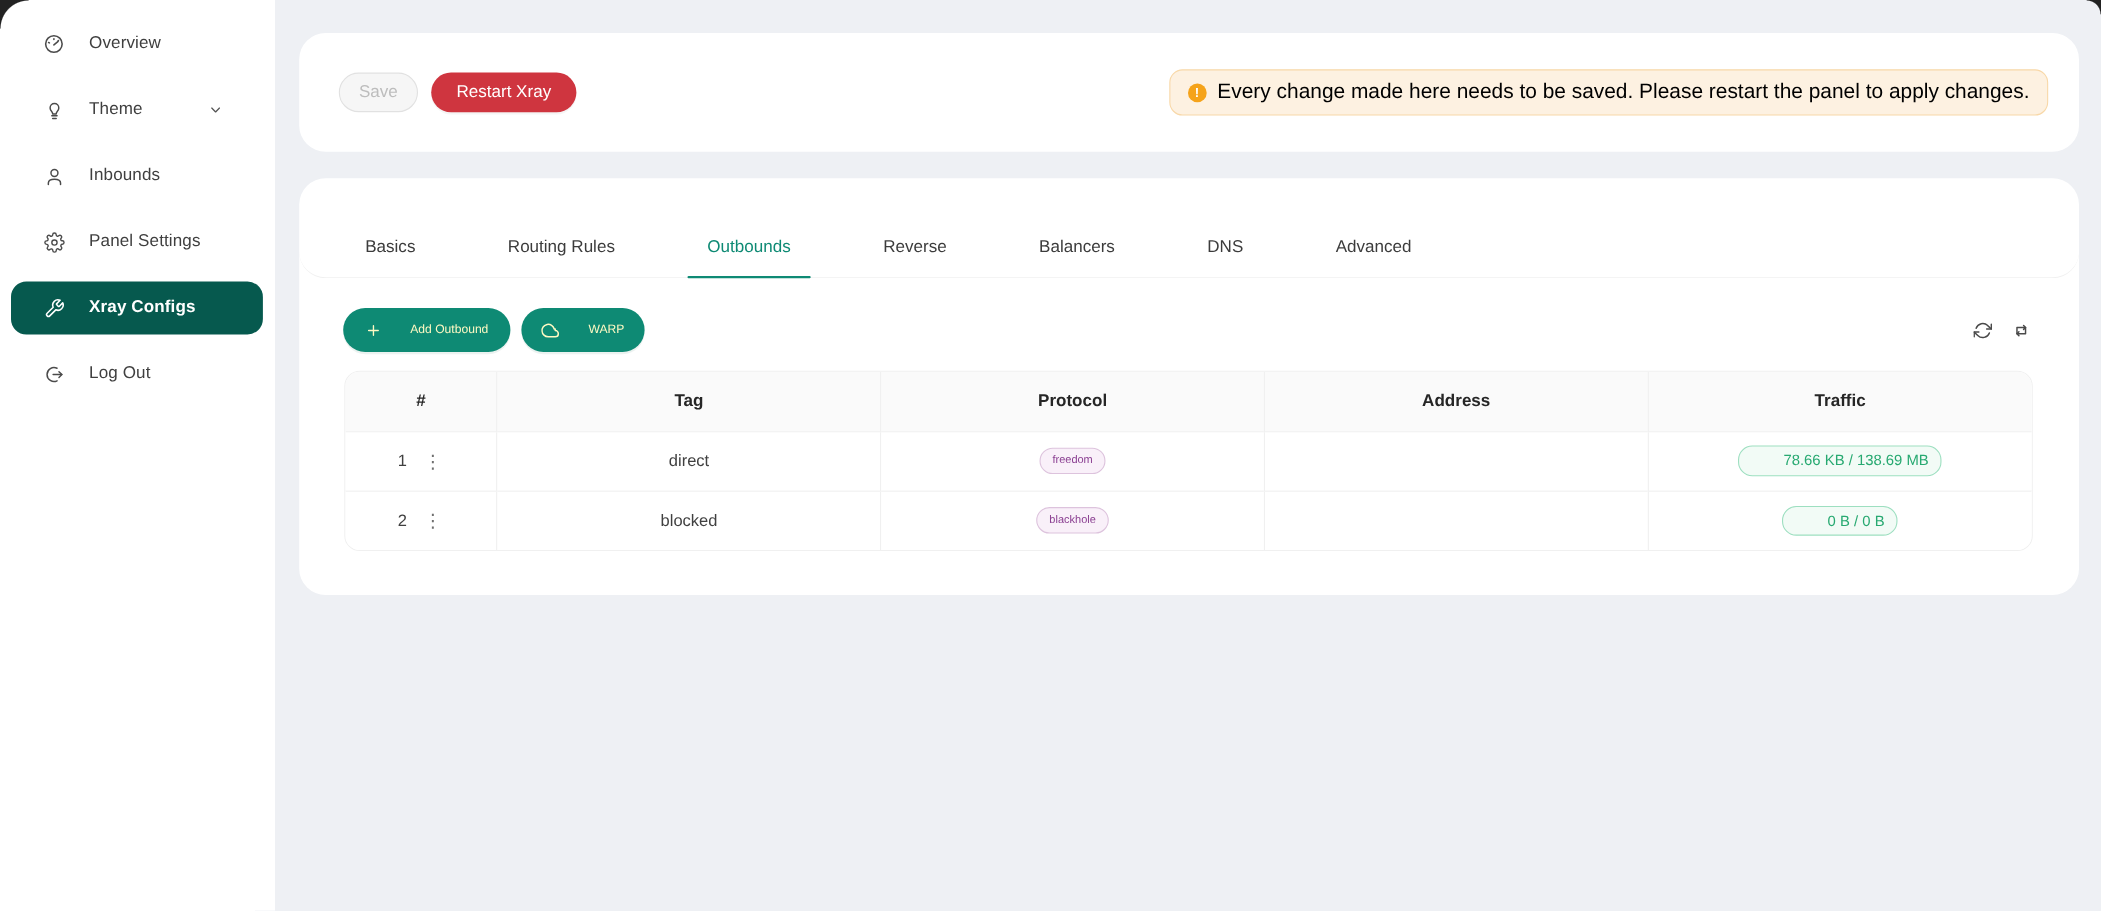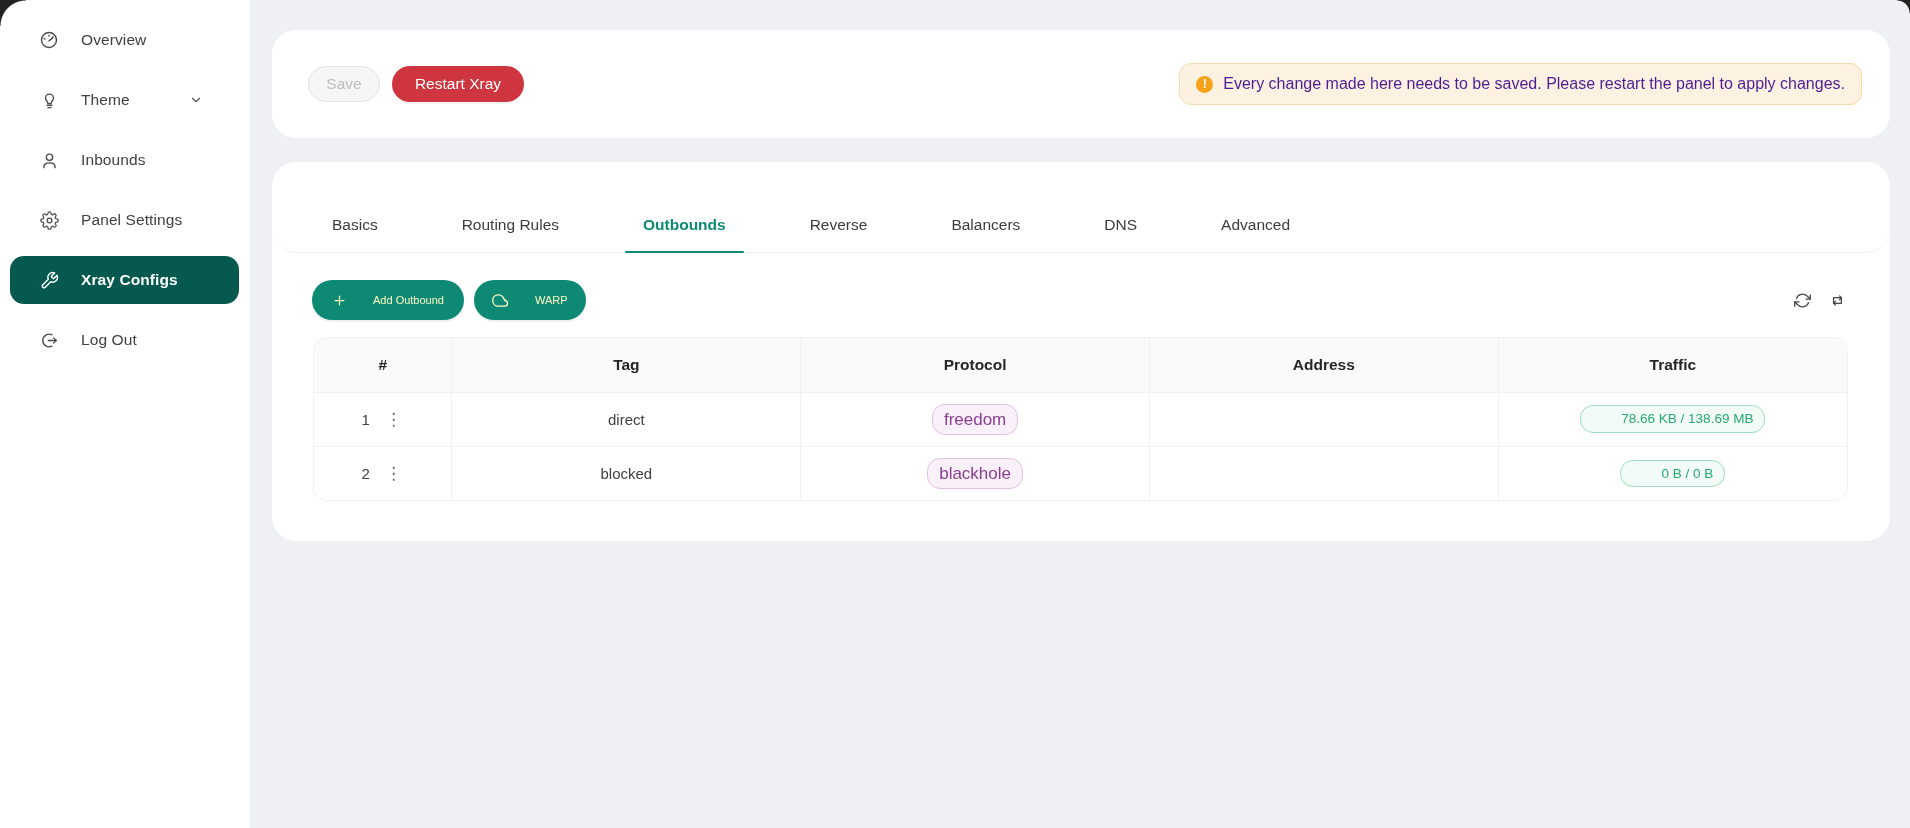--- a/index.html
+++ b/index.html
@@ -44,29 +44,29 @@
     display:inline-flex; align-items:center; justify-content:center; height:36px; }
   .btn-save { width:72px; background:#f6f6f6; border:1px solid #e1e1e1; color:#bdbdbd; cursor:not-allowed; }
   .btn-restart { width:132px; margin-left:12px; background:var(--danger,#cf353f); color:#fff;
     box-shadow:0 2px 0 rgba(0,0,0,0.04); }
   .alert { margin-left:auto; height:42px; display:flex; align-items:center; gap:10px;
     background:var(--alert-bg,#fdf1e1); border:1px solid var(--alert-border,#f8d8a8);
     border-radius:12px; padding:0 16px; }
   .warn-badge { width:17px; height:17px; border-radius:50%; background:var(--warning,#f5a31a);
     color:#fff; font-size:12px; font-weight:700; display:flex; align-items:center; justify-content:center;
     flex:0 0 17px; line-height:1; }
-  .alert-text { font-size:16px; color:#4c1d95; }
+  .alert-text { font-size:19px; color:#000000; }
 
   
   .config-card { margin-top:24px; min-height:378px; padding-bottom:40px; }
   .tabs { display:flex; gap:48px; padding:0 42px; border-bottom:1px solid #f0f0f0; height:91px;
     align-items:flex-end;border-radius:24px; }
   .tab { padding:0 18px 18px 18px; font-size:15.5px; color:#3c3c3c; cursor:pointer; position:relative;
     white-space:nowrap; }
-  .tab.active { color:var(--primary,#0e8a74); font-weight:700; }
+  .tab.active { color:var(--primary,#0e8a74); font-weight:400; }
   .tab.active::after { content:""; position:absolute; left:0; right:0; bottom:-1px; height:2px;
     background:var(--primary,#0e8a74); border-radius:2px; }
 
   .actions-row { display:flex; align-items:center; padding:27px 42px 0 40px; }
   .btn-teal { background:var(--primary,#0e8a74); color:#fef9c3; height:40px; border-radius:20px;
     font-size:11px; gap:26px; padding:0 20px; box-shadow:0 2px 0 rgba(5,90,70,.08); }
   .btn-warp { margin-left:10px; padding:0 18px; }
   .icon-btns { margin-left:auto; display:flex; gap:14px; color:#4a4a4a; }
   .icon-btn { background:none; border:none; cursor:pointer; color:#4a4a4a; padding:2px; }
 
@@ -74,21 +74,21 @@
   .tbl-wrap { margin:17px 42px 0 41px; border:1px solid #f0f0f0; border-radius:14px; overflow:hidden; }
   table { width:100%; border-collapse:collapse; table-layout:fixed; }
   th,td { text-align:center; border-right:1px solid #f0f0f0; }
   th:last-child, td:last-child { border-right:none; }
   thead th { background:#fafafa; height:54px; font-size:15.5px; font-weight:700; color:#262626; }
   tbody td { height:54px; font-size:15px; color:#404040; border-top:1px solid #f0f0f0; background:#fff; }
   col.c-idx { width:9%; }
   col.c-w { width:22.75%; }
   .idx-cell { display:flex; align-items:center; justify-content:center; gap:13px; }
   .kebab { color:#6e6e6e; font-size:17px; cursor:pointer; line-height:1; padding:0 2px; user-select:none; }
-  .pill { display:inline-block; border-radius:13px; font-size:17px; line-height:1; padding:6px 11px; }
+  .pill { display:inline-block; border-radius:13px; font-size:10px; line-height:1; padding:6px 11px; }
   .pill-proto { background:var(--proto-bg,#f9f0f9); border:1px solid var(--proto-border,#ddc3dd);
     color:var(--proto-text,#8a3e91); }
   .pill-traffic { background:var(--traffic-bg,#f2fbf6); border:1px solid var(--traffic-border,#9ddfc0);
     color:var(--traffic-text,#27a971); font-size:13.5px;padding-left:40px; }
 </style>
 </head>
 <body>
 
 <div class="corner left"></div>
 <div class="corner right"></div>

